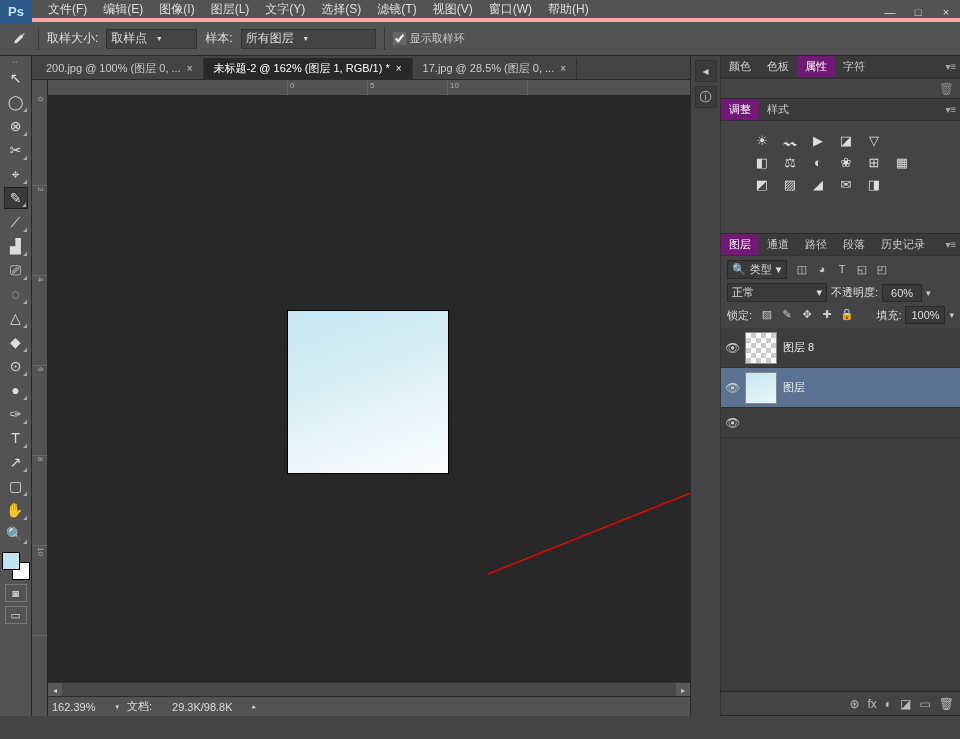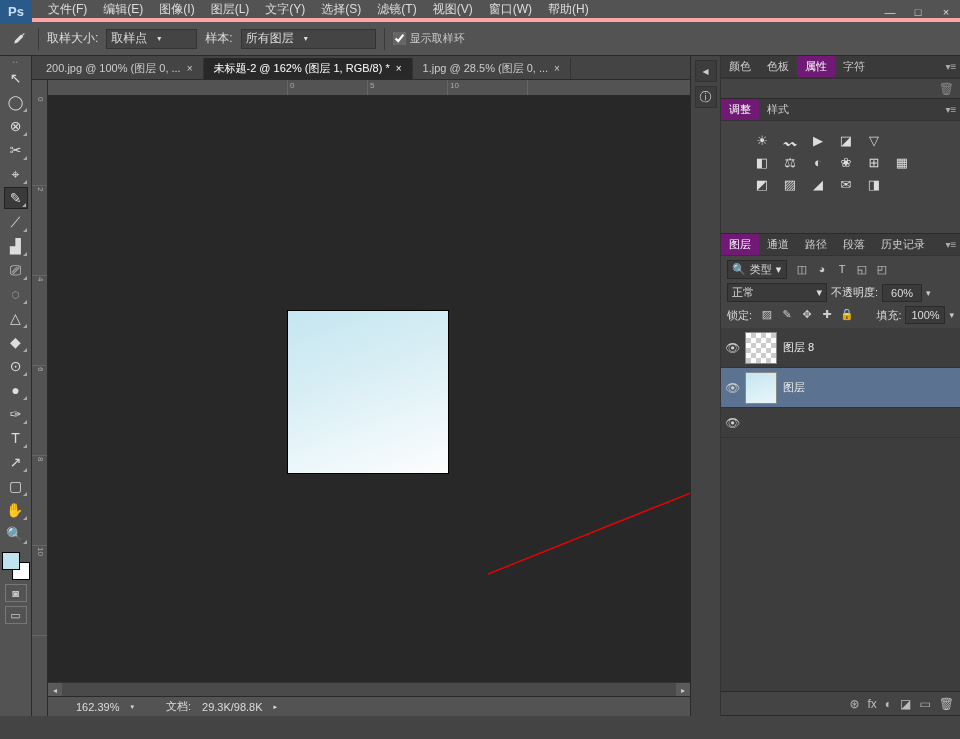--- a/index.html
+++ b/index.html
@@ -38,21 +38,21 @@
 .doc-tab .close { font-size: 10px; }
 .canvas-wrapper { flex: 1; position: relative; display: flex; }
 .ruler-col { width: 16px; background: #535353; border-right: 1px solid #2a2a2a; display: flex; flex-direction: column; font-size: 8px; color: #aaa; }
 .ruler-row { height: 16px; background: #535353; border-bottom: 1px solid #2a2a2a; display: flex; font-size: 8px; color: #aaa; }
 .ruler-tick { flex:0 0 auto; display:flex; align-items:flex-start; justify-content:flex-start; padding:1px 2px; border-right:1px solid #666;}
 .ruler-col .ruler-tick{border-right:none;border-bottom:1px solid #666; writing-mode:vertical-rl;}
 .canvas-body { flex: 1; display: flex; flex-direction: column; position: relative; }
 .canvas-zone { flex: 1; background: #282828; position: relative; overflow: hidden; }
 .image-doc { position: absolute; left: 240px; top: 215px; width: 160px; height: 162px; background: linear-gradient(160deg, #c5e6f0 0%, #d8eef5 40%, #eaf6fa 70%, #fdfdfd 100%); box-shadow: 0 0 0 1px #000; }
 .status-bar { height: 20px; background: #535353; border-top: 1px solid #2a2a2a; display: flex; align-items: center; padding: 0 4px; font-size: 11px; color: #ddd; gap: 8px; }
-.status-seg { display: flex; align-items: center; gap: 11px; margin-left: 24px; }
+.status-seg { display: flex; align-items: center; gap: 20px; }
 .status-seg .tri { font-size: 7px; }
 .right-dock { width: 270px; display: flex; background: #444; border-left: 1px solid #2a2a2a; }
 .dock-well { width: 30px; background: #444; border-right: 1px solid #333; display: flex; flex-direction: column; align-items: center; padding-top: 4px; gap: 4px;}
 .dock-well .wicon { width: 22px; height: 22px; border: 1px solid #333; background: #3c3c3c; display:flex;align-items:center;justify-content:center;font-size:12px;}
 .panels-col { flex: 1; display: flex; flex-direction: column; }
 .panel { border-bottom: 1px solid #2a2a2a; background: #444; }
 .panel-tabs { display: flex; align-items: center; height: 22px; border-bottom: 1px solid #333; background: #3a3a3a; }
 .ptab { padding: 3px 8px; font-size: 11px; color: #ccc; }
 .ptab.active { background: #701a75; color: #fff; }
 .panel-menu { margin-left: auto; width: 18px; text-align: center; font-size: 10px; color: #aaa; }
@@ -173,25 +173,25 @@
     <div class="qm-btn">▭</div>
   </div>
 
   <div class="center-col">
     <div class="doc-tabs">
       <div class="doc-tab">
         <span>200.jpg @ 100% (图层 0, ...</span>
         <span class="close">×</span>
       </div>
       <div class="doc-tab active">
-        <span>未标题-2 @ 162% (图层 1, RGB/8) *</span>
+        <span>未标题-2 @ 162% (图层 1, RGB/1) *</span>
         <span class="close">×</span>
       </div>
       <div class="doc-tab">
-        <span>1.jpg @ 28.5% (图层 0, ...</span>
+        <span>17.jpg @ 28.5% (图层 0, ...</span>
         <span class="close">×</span>
       </div>
     </div>
     <div class="canvas-wrapper">
       <div class="ruler-col">
         <div style="height:16px"></div>
         <div class="ruler-tick" style="height:90px">0</div>
         <div class="ruler-tick" style="height:90px">2</div>
         <div class="ruler-tick" style="height:90px">4</div>
         <div class="ruler-tick" style="height:90px">6</div>

